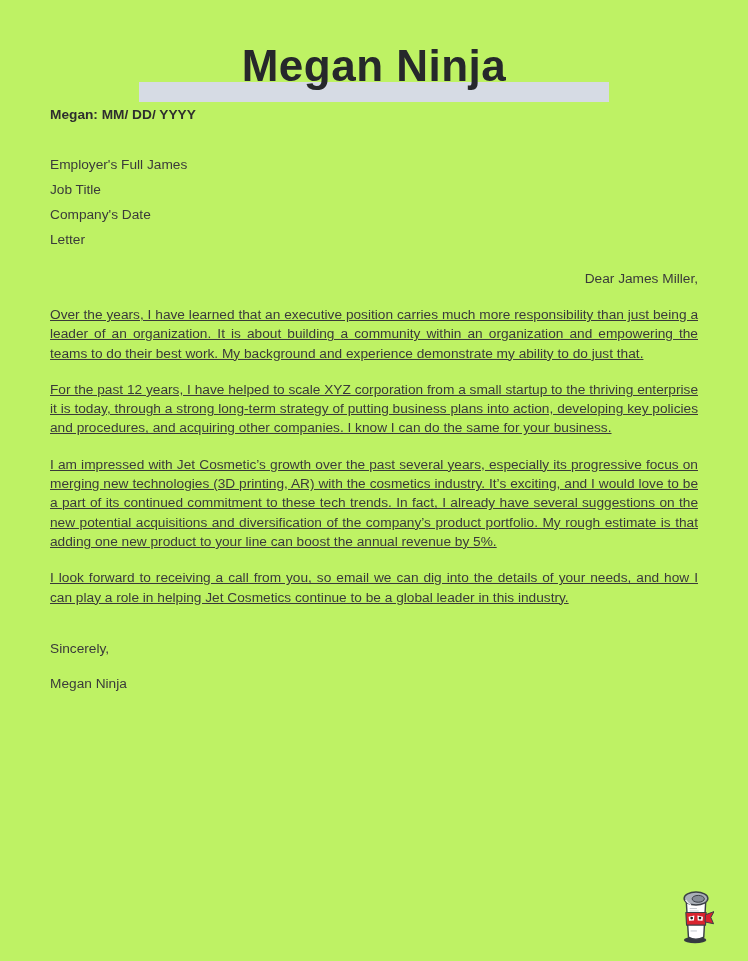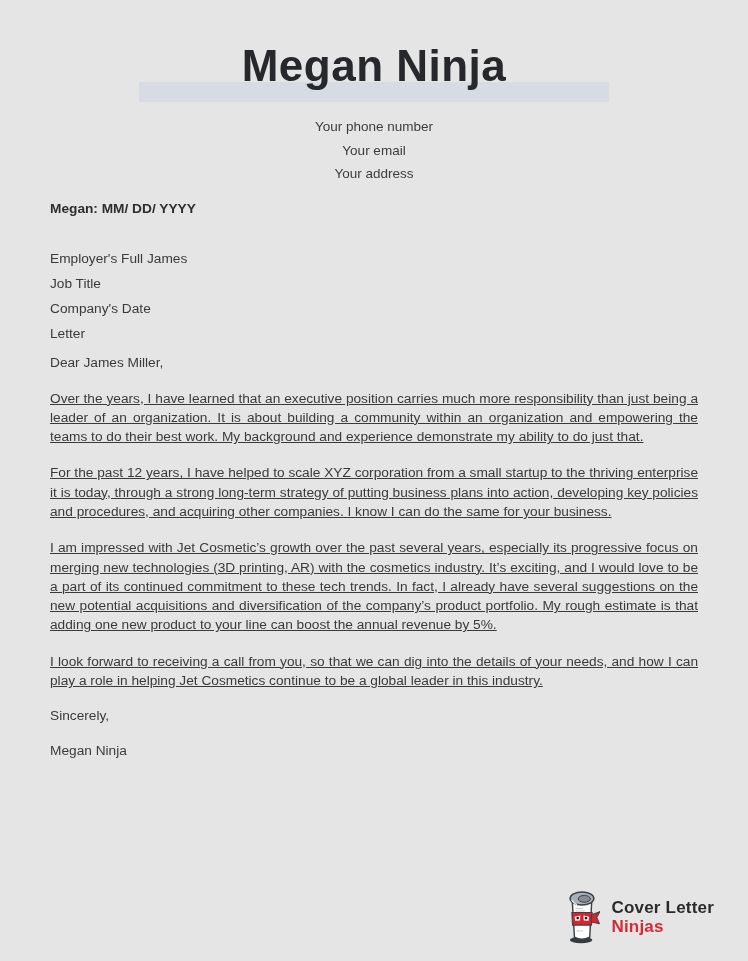--- a/index.html
+++ b/index.html
@@ -5,21 +5,21 @@
   * { margin: 0; padding: 0; box-sizing: border-box; }
   html, body { background: #ffffff; }
   body {
     font-family: "Liberation Sans", "DejaVu Sans", sans-serif;
     color: #3a3a3a;
   }
   .page {
     position: relative;
     width: 748px;
     height: 961px;
-    background: #e5e5e5;
+    background: #bef264;
     overflow: hidden;
     margin: 0 auto;
   }
   
   .title-wrap {
     position: relative;
     margin-top: 40px;
     text-align: center;
   }
   .title-bar {
@@ -59,30 +59,31 @@
     color: #2e2e2e;
     line-height: 19px;
     font-size: 13.7px;
   }
   .recipient-block {
     margin-top: 28px;
     line-height: 25px;
     font-size: 13.7px;
   }
   .salutation {
-    margin-top: 7px;
+    margin-top: 17px;
     line-height: 19px;
+    text-align: right;
   }
   p.para {
     margin-top: 17px;
     line-height: 19.3px;
     text-align: justify;
     text-decoration: underline;
   }
-  .closing    { margin-top: 16px; line-height: 19px; }
+  .closing    { margin-top: 32px; line-height: 19px; }
   .signature  { margin-top: 16px; line-height: 19px; }
   
   .brand {
     position: absolute;
     right: 34px;
     top: 888px;
     display: flex;
     align-items: center;
     gap: 11px;
   }
@@ -99,43 +100,38 @@
 </head>
 <body>
 
 <div class="page">
 
   <div class="title-wrap">
     <div class="title-bar"></div>
     <h1 class="doc-title">Megan Ninja</h1>
   </div>
 
-  <div class="contact-block">
-    <div>Your phone number</div>
-    <div>Your email</div>
-    <div>Your address</div>
-  </div>
 
   <div class="letter-body">
 
     <div class="date-line">Megan: MM/ DD/ YYYY</div>
 
     <div class="recipient-block">
       <div>Employer's Full James</div>
       <div>Job Title</div>
       <div>Company's Date</div>
       <div>Letter</div>
     </div>
 
     <div class="salutation">Dear James Miller,</div>
 
     <p class="para">Over the years, I have learned that an executive position carries much more responsibility than just being a leader of an organization. It is about building a community within an organization and empowering the teams to do their best work. My background and experience demonstrate my ability to do just that.</p>
     <p class="para">For the past 12 years, I have helped to scale XYZ corporation from a small startup to the thriving enterprise it is today, through a strong long-term strategy of putting business plans into action, developing key policies and procedures, and acquiring other companies. I know I can do the same for your business.</p>
     <p class="para">I am impressed with Jet Cosmetic’s growth over the past several years, especially its progressive focus on merging new technologies (3D printing, AR) with the cosmetics industry. It’s exciting, and I would love to be a part of its continued commitment to these tech trends. In fact, I already have several suggestions on the new potential acquisitions and diversification of the company’s product portfolio. My rough estimate is that adding one new product to your line can boost the annual revenue by 5%.</p>
-    <p class="para">I look forward to receiving a call from you, so that we can dig into the details of your needs, and how I can play a role in helping Jet Cosmetics continue to be a global leader in this industry.</p>
+    <p class="para">I look forward to receiving a call from you, so email we can dig into the details of your needs, and how I can play a role in helping Jet Cosmetics continue to be a global leader in this industry.</p>
 
     <div class="closing">Sincerely,</div>
     <div class="signature">Megan Ninja</div>
   </div>
 
   <div class="brand">
     <svg class="brand-icon" viewBox="0 0 40 62" xmlns="http://www.w3.org/2000/svg" aria-hidden="true">
 
       <ellipse cx="19" cy="56.5" rx="12.5" ry="3.6" fill="#343a40"></ellipse>
 
@@ -150,19 +146,15 @@
 
       <path d="M8.7,26 L31.3,26 L30.6,40 L9.5,40 Z" fill="#d8242f" stroke="#3b4046" stroke-width="1.2" stroke-linejoin="round"></path>
 
       <polygon points="11.8,30.8 18.2,29.2 17.7,34.8 12.3,35.2" fill="#ffffff"></polygon>
       <polygon points="21.6,29.2 27.8,30.8 27.3,35.2 21.9,34.8" fill="#ffffff"></polygon>
       <circle cx="15.2" cy="32.2" r="1.5" fill="#1c1f22"></circle>
       <circle cx="24.4" cy="32.2" r="1.5" fill="#1c1f22"></circle>
 
       <path d="M30.5,28.5 L40,25 L36.5,31.5 L39.5,38.5 L30,36.5 Z" fill="#d8242f" stroke="#3b4046" stroke-width="1.1" stroke-linejoin="round"></path>
     </svg>
-    <div class="brand-text">
-      <div class="brand-line1">Cover Letter</div>
-      <div class="brand-line2">Ninjas</div>
-    </div>
   </div>
 
 </div>
 
 </body></html>

